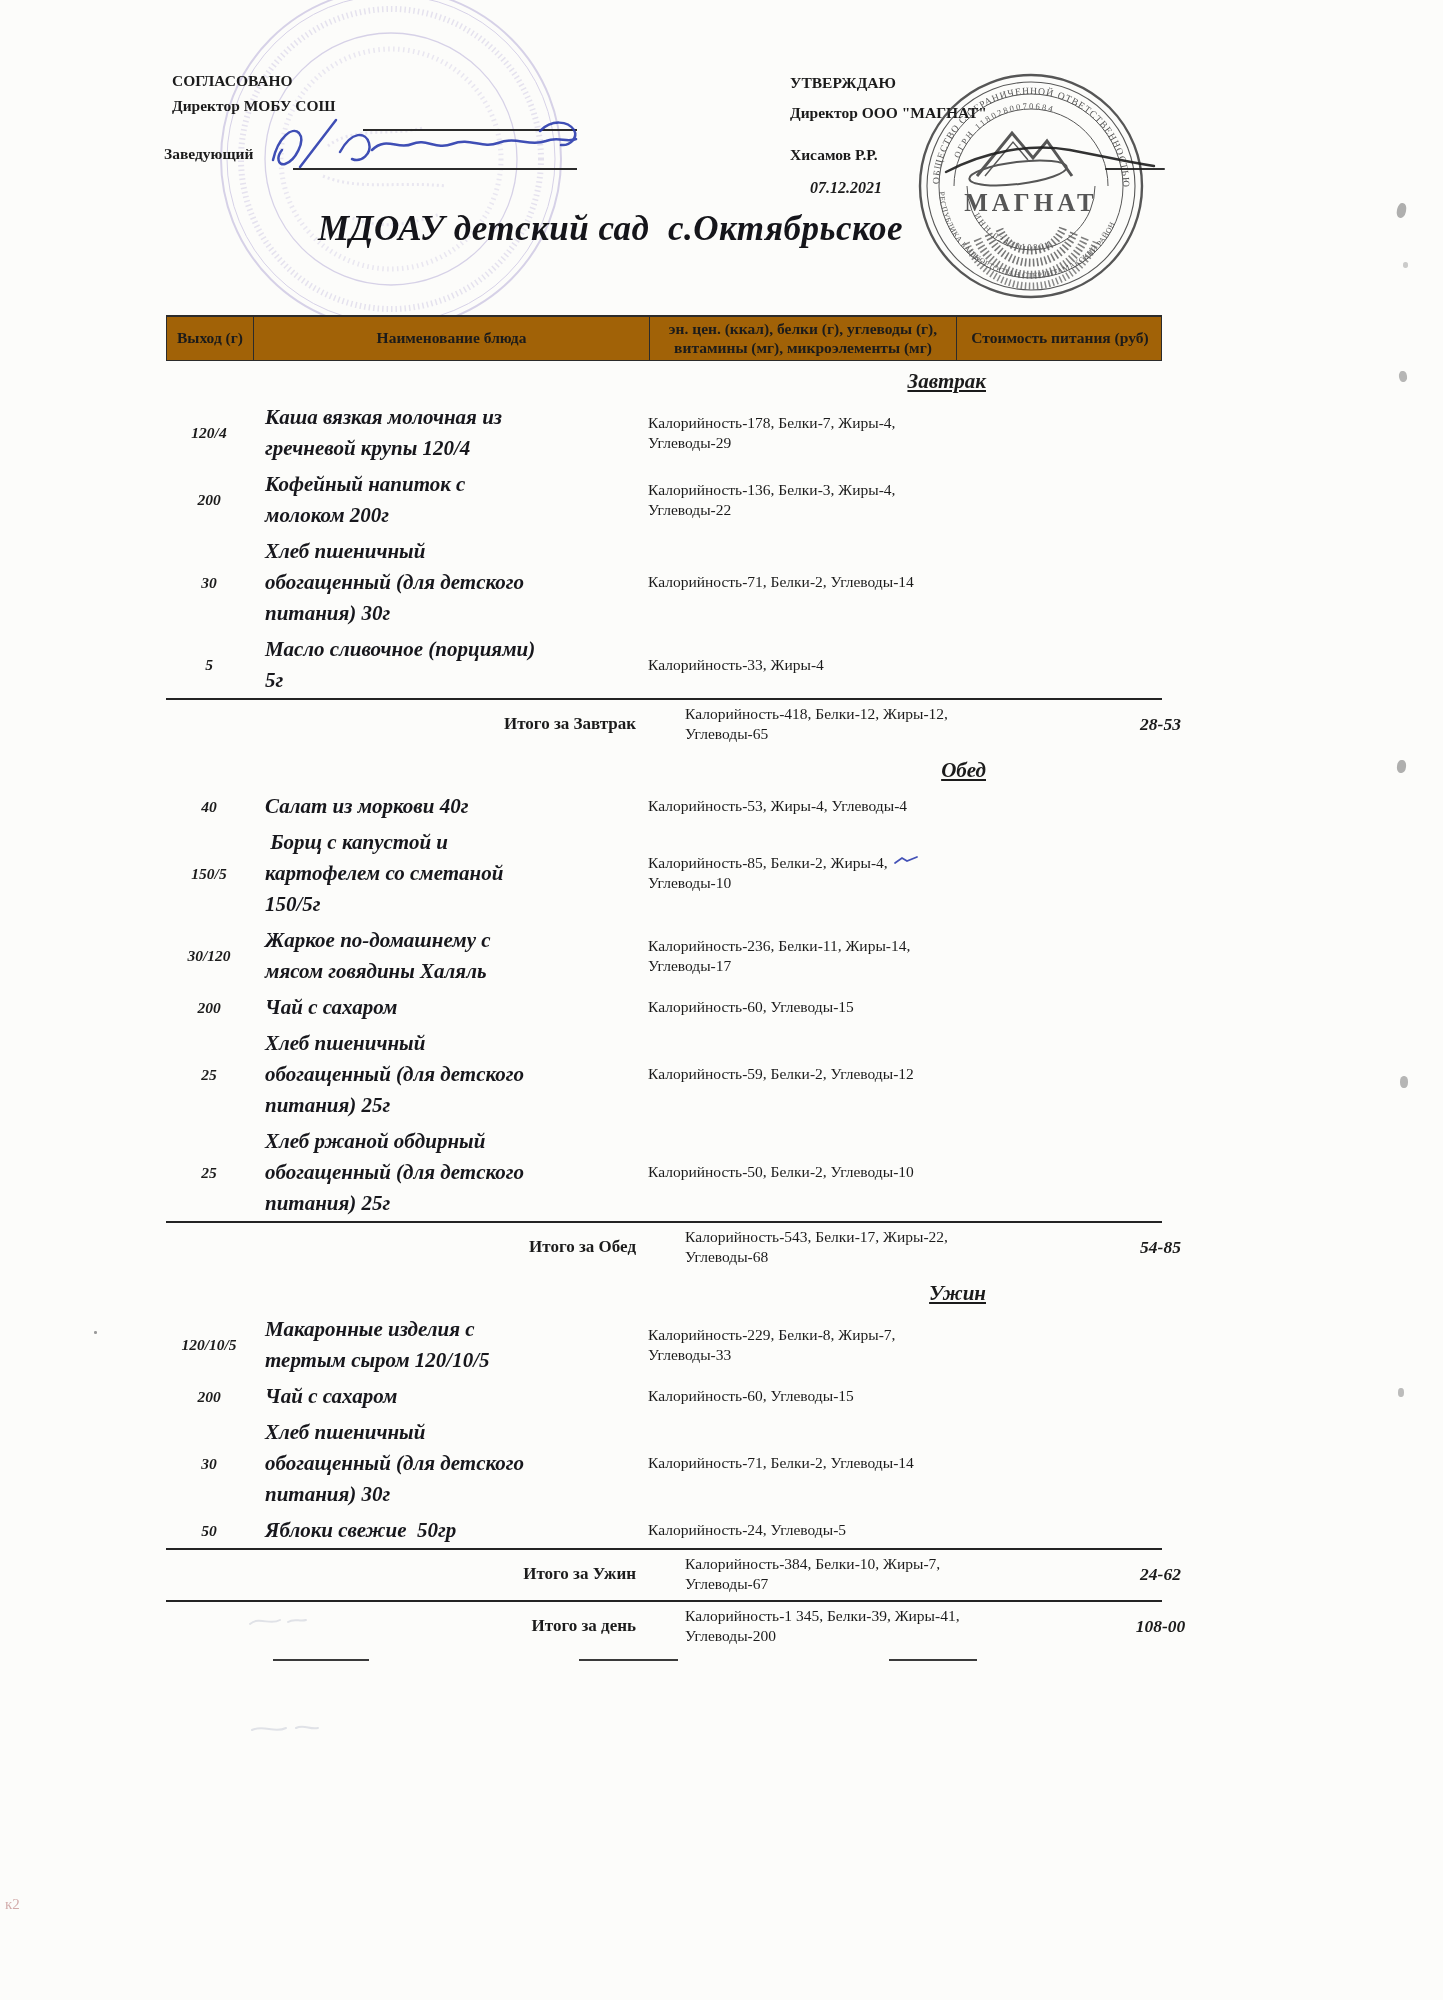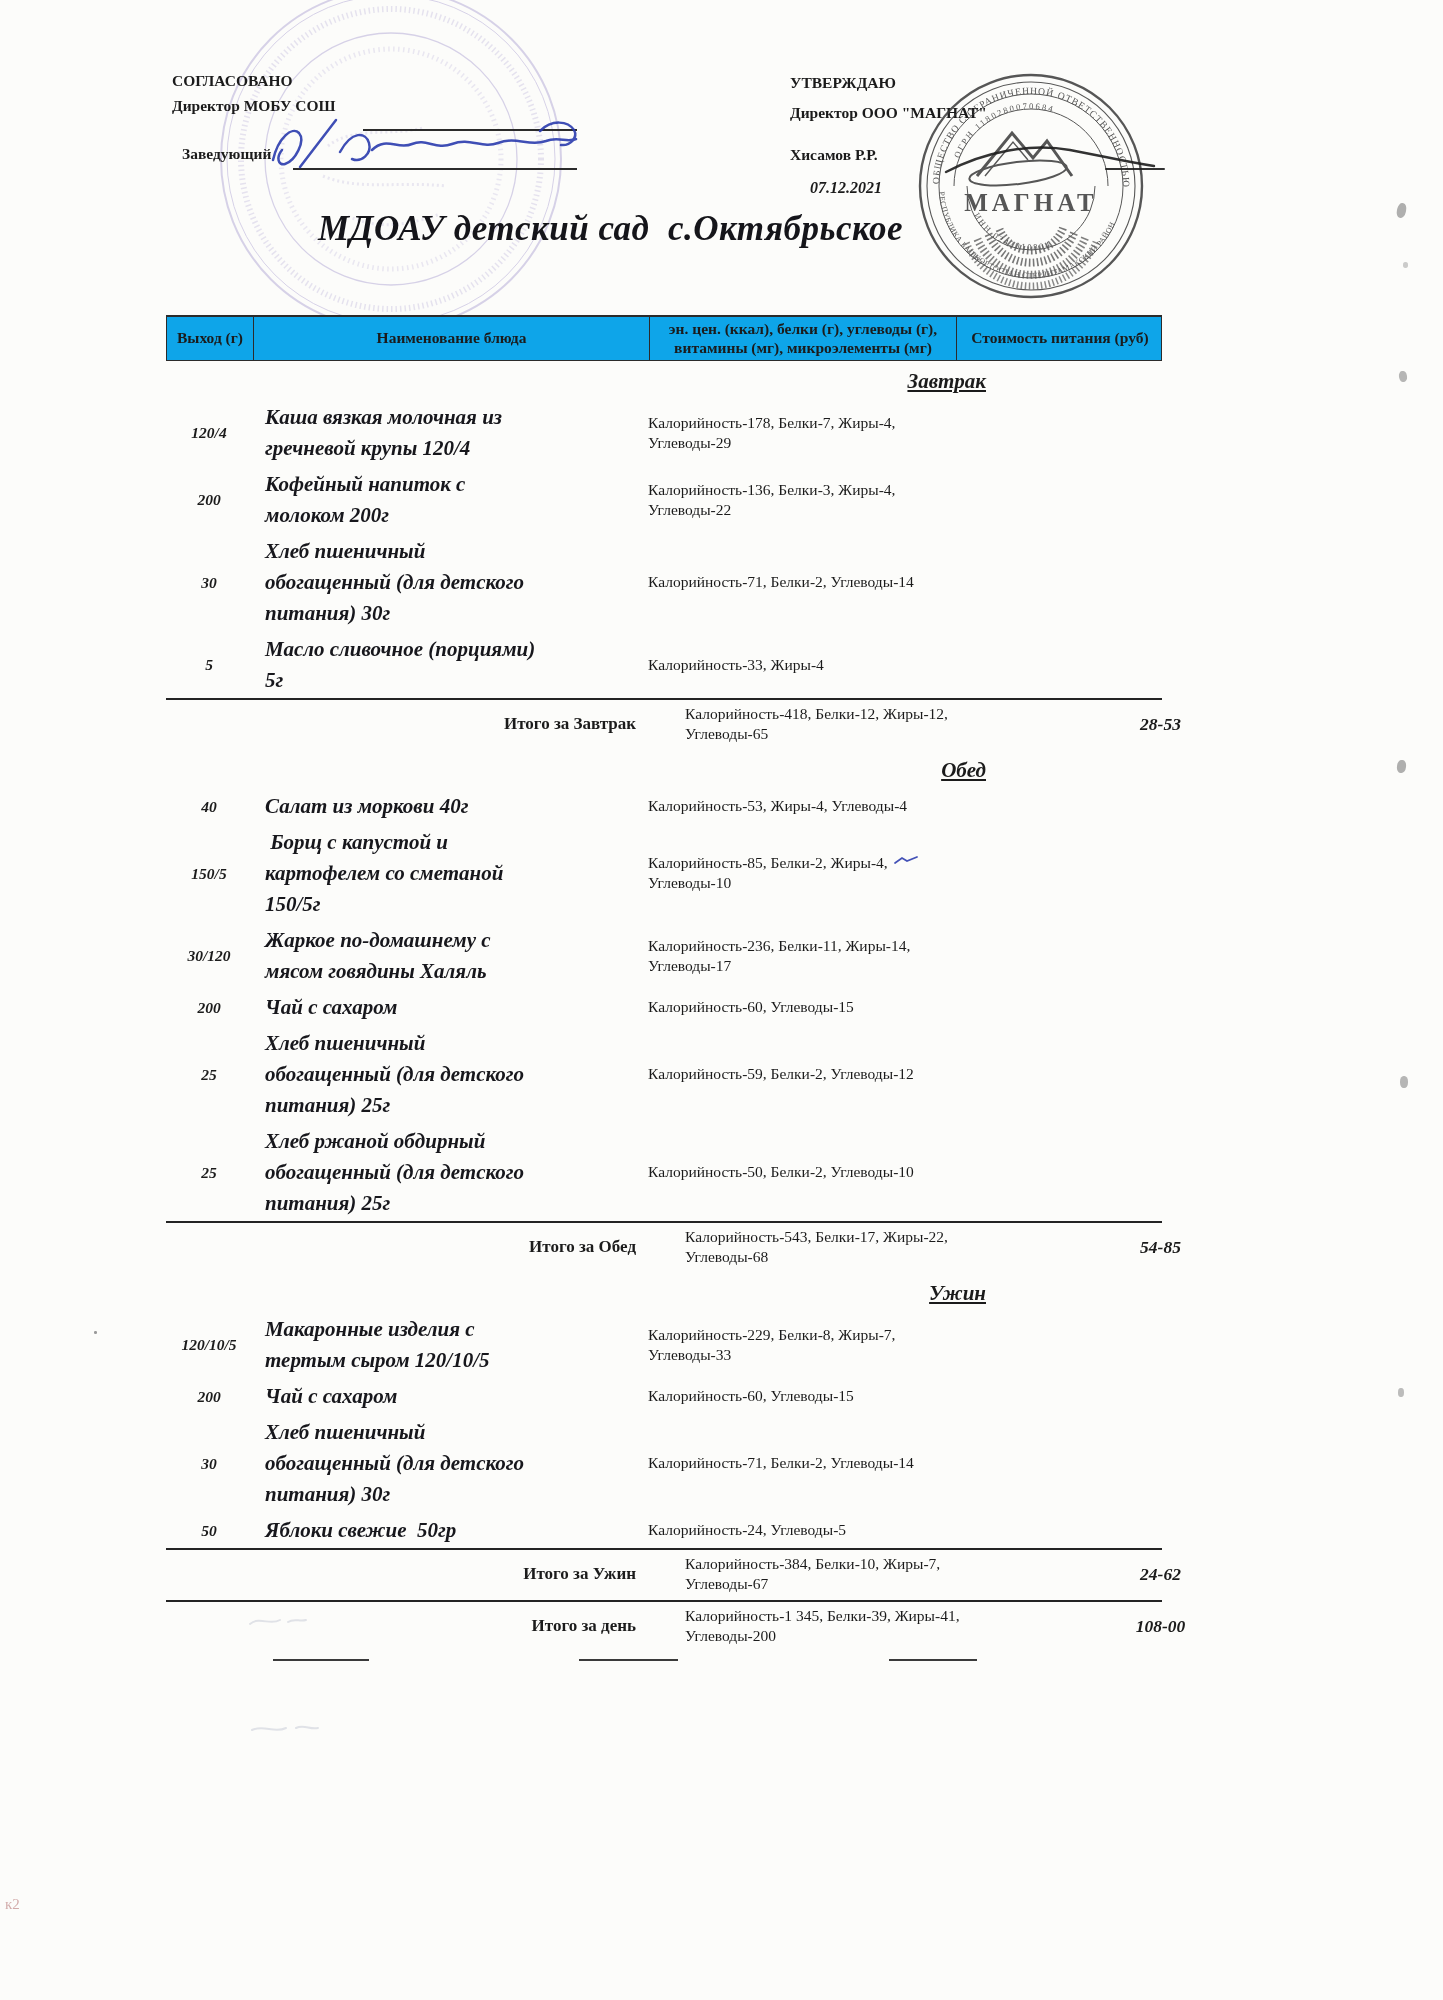--- a/index.html
+++ b/index.html
@@ -17,21 +17,21 @@
     font-size:35px; white-space:pre; letter-spacing:.5px; color:#15151a;
   }
   
   .stamp-left{position:absolute; left:218px; top:-14px; opacity:.33; filter:blur(.6px);}
   .stamp-right{position:absolute; left:915px; top:70px; opacity:.85;}
   .overlay{position:absolute; left:0; top:0; pointer-events:none;}
   
   .menu-table{position:absolute; left:166px; top:315px; width:996px;}
   .menu-header{
     display:grid; grid-template-columns:86px 396px 307px 207px;
-    border:1.6px solid #2b2b2b; border-top-width:2.4px; background:#0ea5e9;
+    border:1.6px solid #2b2b2b; border-top-width:2.4px; background:#a16207;
   }
   .menu-header > div{
     display:flex; align-items:center; justify-content:center; text-align:center;
     font-weight:bold; font-size:15.5px; line-height:18.5px; padding:3px 4px;
     border-left:1.4px solid #2b2b2b; min-height:36px;
   }
   .menu-header > div:first-child{border-left:none;}
   .section-heading{width:820px; text-align:right; font-weight:bold; font-style:italic;
     font-size:21px; padding:8px 0 5px;}
   .section-heading span{text-decoration:underline; text-underline-offset:2px;}
@@ -63,21 +63,21 @@
       <circle cx="173" cy="173" r="164" stroke-width="1"></circle>
       <circle cx="173" cy="173" r="126" stroke-width="1.3"></circle>
       <circle cx="173" cy="173" r="150" stroke-width="6" stroke-dasharray="1.5,3" opacity=".6"></circle>
       <circle cx="173" cy="173" r="110" stroke-width="5" stroke-dasharray="1.5,3.5" opacity=".5"></circle>
       <path d="M110,160 C135,140 175,150 205,142 M105,190 C140,205 180,195 228,200 M130,230 C160,245 195,238 222,228" stroke-width="3" stroke-dasharray="2,3" opacity=".5"></path>
     </g>
   </svg>
 
   <div class="hdr" style="left:172px; top:72px;">СОГЛАСОВАНО</div>
   <div class="hdr" style="left:172px; top:97px;text-align:right;">Директор МОБУ СОШ</div>
-  <div class="hdr" style="left:182px; top:145px;">Заведующий</div>
+  <div class="hdr" style="left:164px; top:145px;">Заведующий</div>
   <div class="sig-underline" style="left:363px; top:129px; width:214px;"></div>
   <div class="sig-underline" style="left:293px; top:168px; width:284px;"></div>
 
   <div class="hdr" style="left:790px; top:74px;">УТВЕРЖДАЮ</div>
   <div class="hdr" style="left:790px; top:104px;">Директор ООО "МАГНАТ"</div>
   <div class="hdr" style="left:790px; top:146px;">Хисамов Р.Р.</div>
   <div class="hdr hdr-italic" style="left:810px; top:168px; font-size:16px;margin-top:11px;">07.12.2021</div>
 
   <div class="title">МДОАУ детский сад  с.Октябрьское</div>
 

